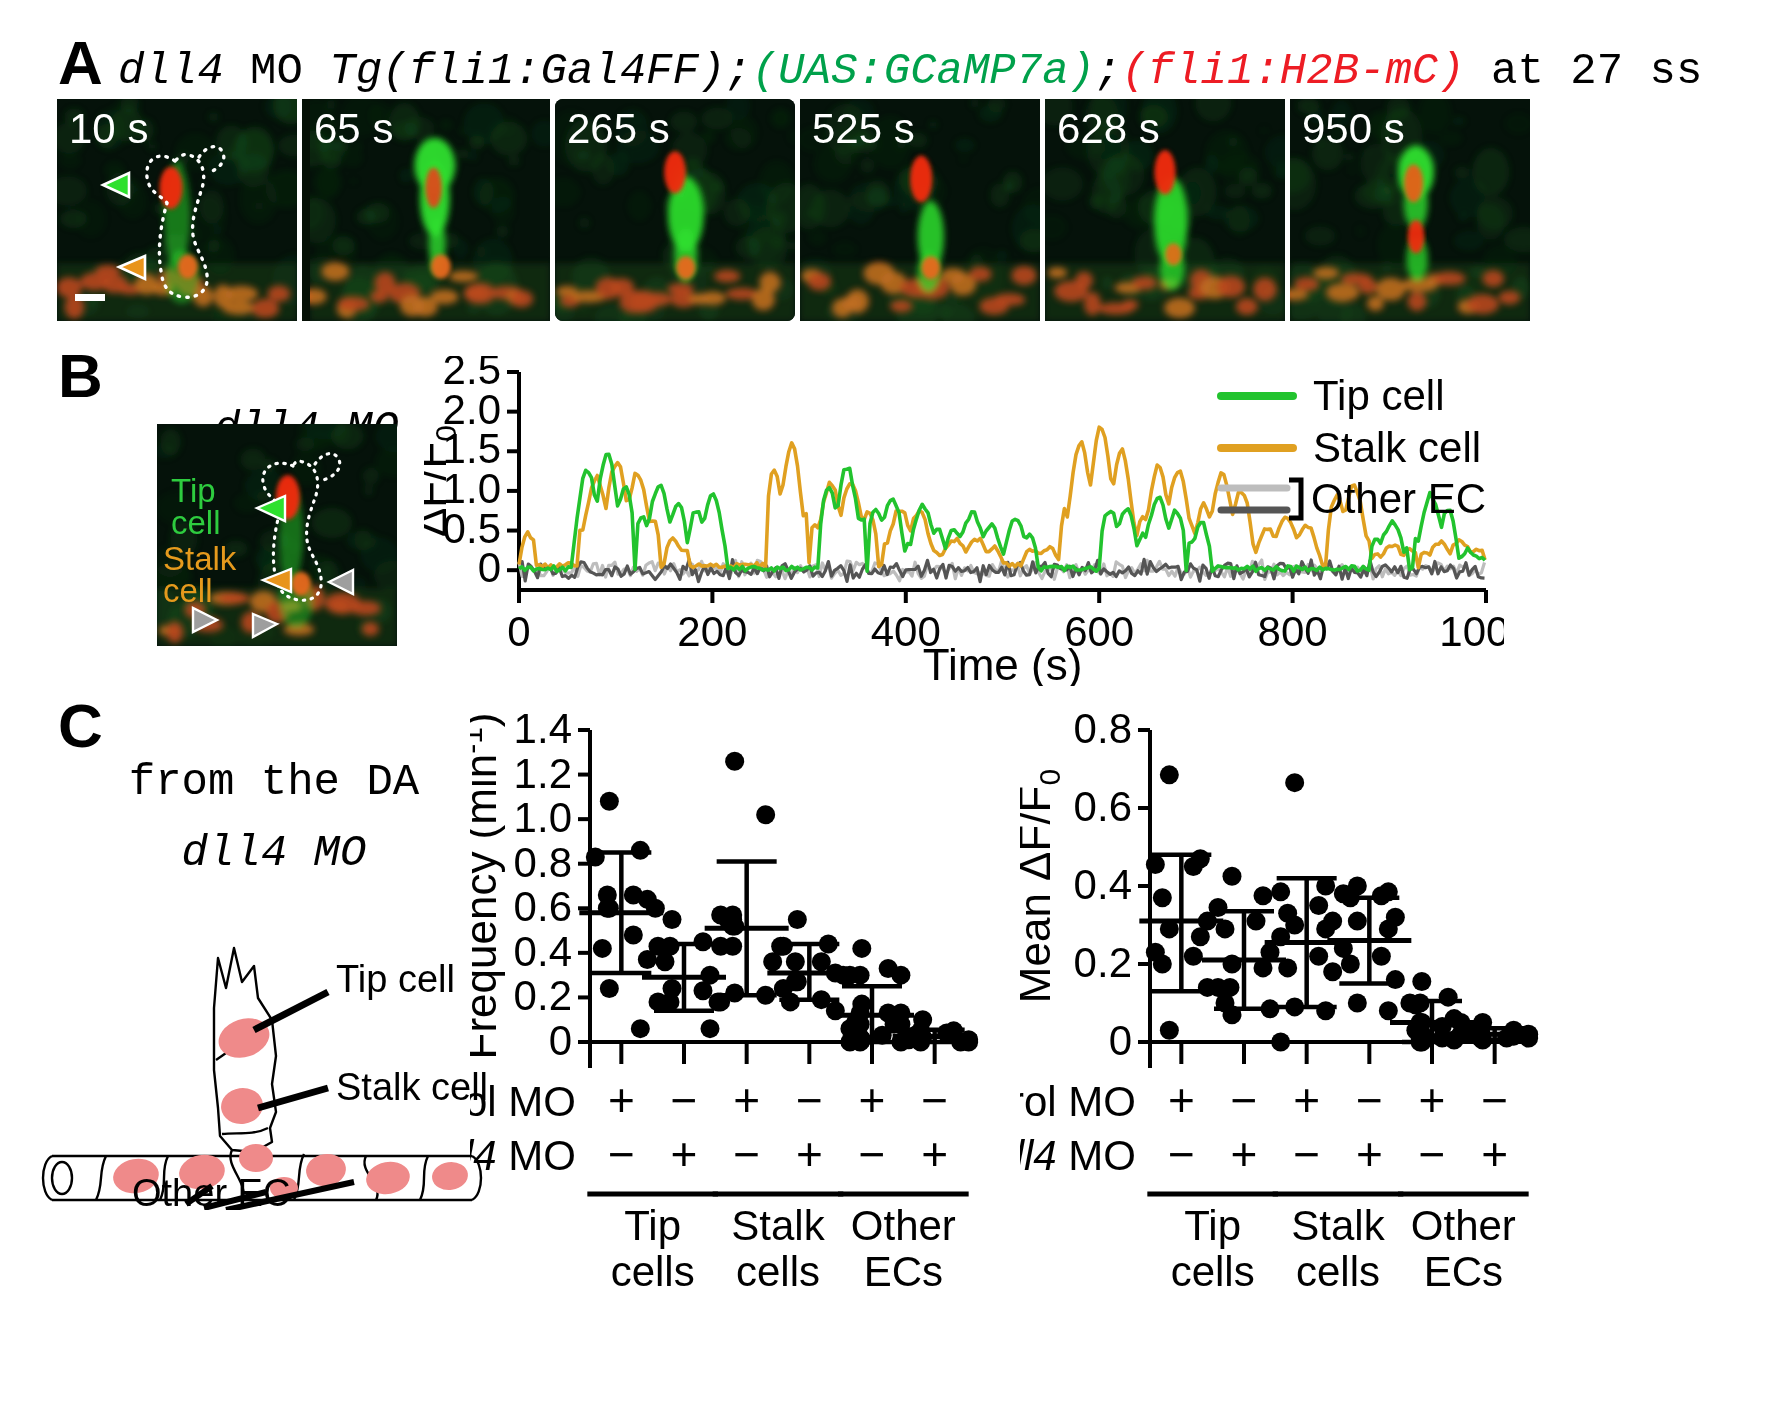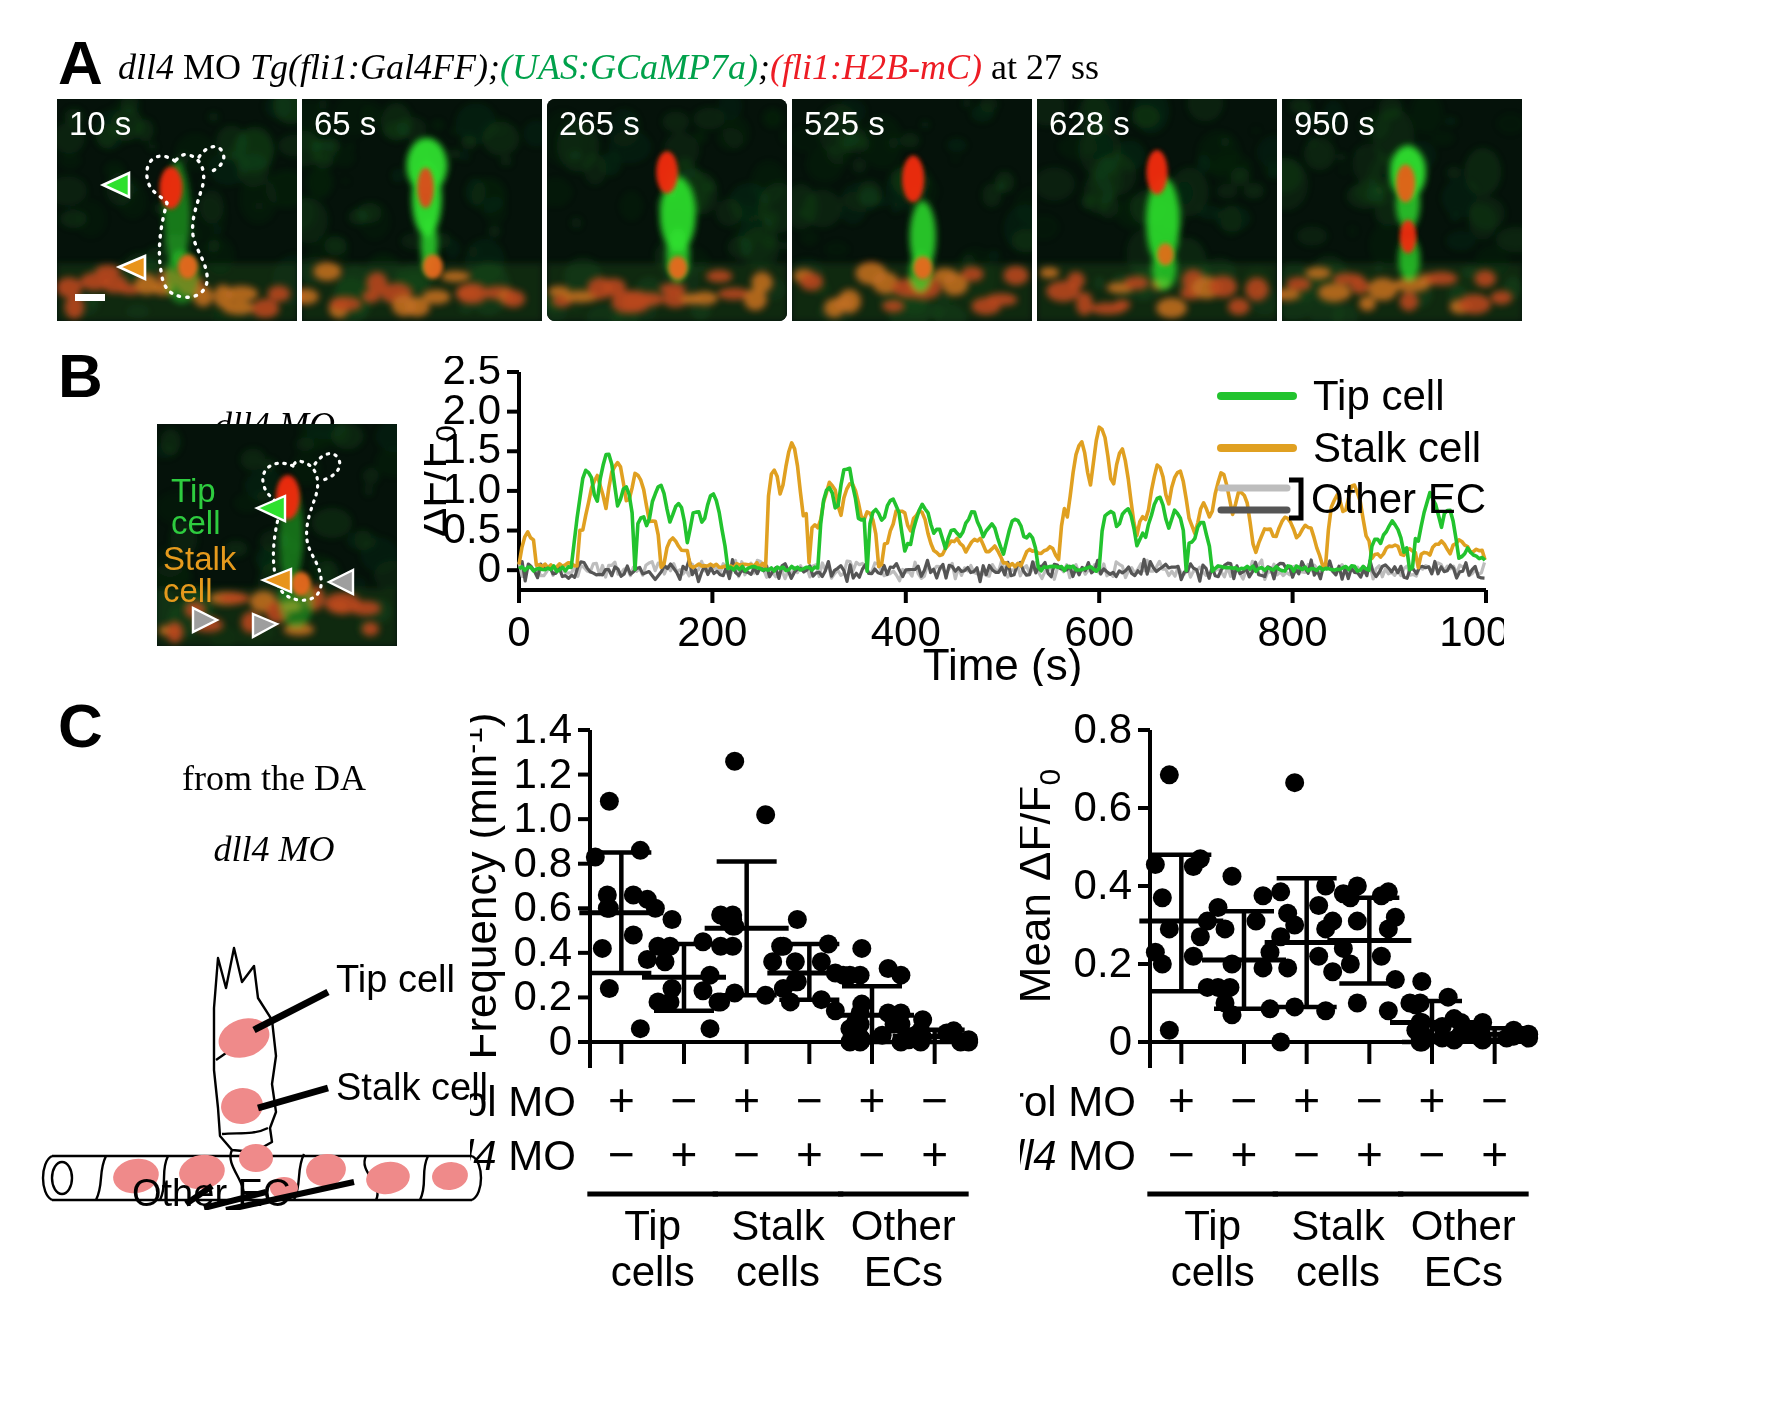--- a/index.html
+++ b/index.html
@@ -1,23 +1,23 @@
 <!DOCTYPE html>
 <html><head>
 <meta charset="utf-8">
 <style>
   html,body{margin:0;padding:0;background:#fff;}
   body{width:1772px;height:1419px;font-family:"Liberation Sans",sans-serif;color:#000;overflow:hidden;}
   #root{position:relative;width:1772px;height:1419px;background:#ffffff;}
   .abs{position:absolute;}
   .panel-letter{font-weight:bold;font-size:62px;line-height:1;font-family:"Liberation Sans",sans-serif;}
   .ital{font-style:italic;}
-  .ttl{font-size:36px;font-family:Liberation Serif, serif;white-space:nowrap;}
+  .ttl{font-size:44px;font-family:Liberation Mono, monospace;white-space:nowrap;}
   .micro{background:#061006;position:relative;overflow:hidden;}
-  .tlabel{position:absolute;left:12px;top:6px;color:#fff;font-size:33px;font-family:"Liberation Sans",sans-serif;}
+  .tlabel{position:absolute;left:12px;top:6px;color:#fff;font-size:42px;font-family:"Liberation Sans",sans-serif;}
   svg{display:block;}
   .nsel{user-select:none;}
 </style>
 </head>
 <body>
 
 <div id="root" class="nsel">
 
   <div class="abs panel-letter" style="left:58px;top:32px;">A</div>
 
@@ -118,21 +118,21 @@
         </svg>
         <svg width="240" height="222" viewBox="0 0 240 222" style="position: absolute; left: 0px; top: 0px;">
           <path d="M118,62 C100,50 88,62 90,78 C92,94 104,96 110,104 C104,124 100,150 104,172 C106,188 112,196 126,198 C142,200 152,190 150,176 C148,160 138,150 136,136 C134,120 140,106 144,92 C150,76 146,60 132,56 C126,54 122,58 118,62 Z" fill="none" stroke="#ffffff" stroke-width="3.4" stroke-dasharray="1.5 7" stroke-linecap="round"></path>
           <path d="M142,58 C150,46 162,44 166,54 C170,64 158,72 150,74" fill="none" stroke="#ffffff" stroke-width="3.4" stroke-dasharray="1.5 7" stroke-linecap="round"></path>
           <path d="M46,86 L72,74 L72,98 Z" fill="#2ee02e" stroke="#ffffff" stroke-width="2.6"></path>
           <path d="M62,168 L88,157 L88,180 Z" fill="#e8941b" stroke="#ffffff" stroke-width="2.6"></path>
         </svg>
         <div class="abs" style="left: 18px; bottom: 20px; width: 30px; height: 7px; background: rgb(255, 255, 255);"></div>
         <div class="tlabel">10 s</div>
       </div>
-      <div class="micro" style="width: 240px; height: 222px; margin-right: 5px;">
+      <div class="micro" style="width: 240px; height: 222px; margin-right: 5px; padding-left: 8px;">
         <svg width="240" height="222" viewBox="0 0 240 222" style="position: absolute;">
           <rect x="0" y="0" width="240" height="222" fill="#05120a"></rect>
           <defs>
             <filter id="a1_b">
               <feGaussianBlur stdDeviation="3.4"></feGaussianBlur>
             </filter>
             <filter id="a1_b2">
               <feGaussianBlur stdDeviation="2.2"></feGaussianBlur>
             </filter>
           </defs>

